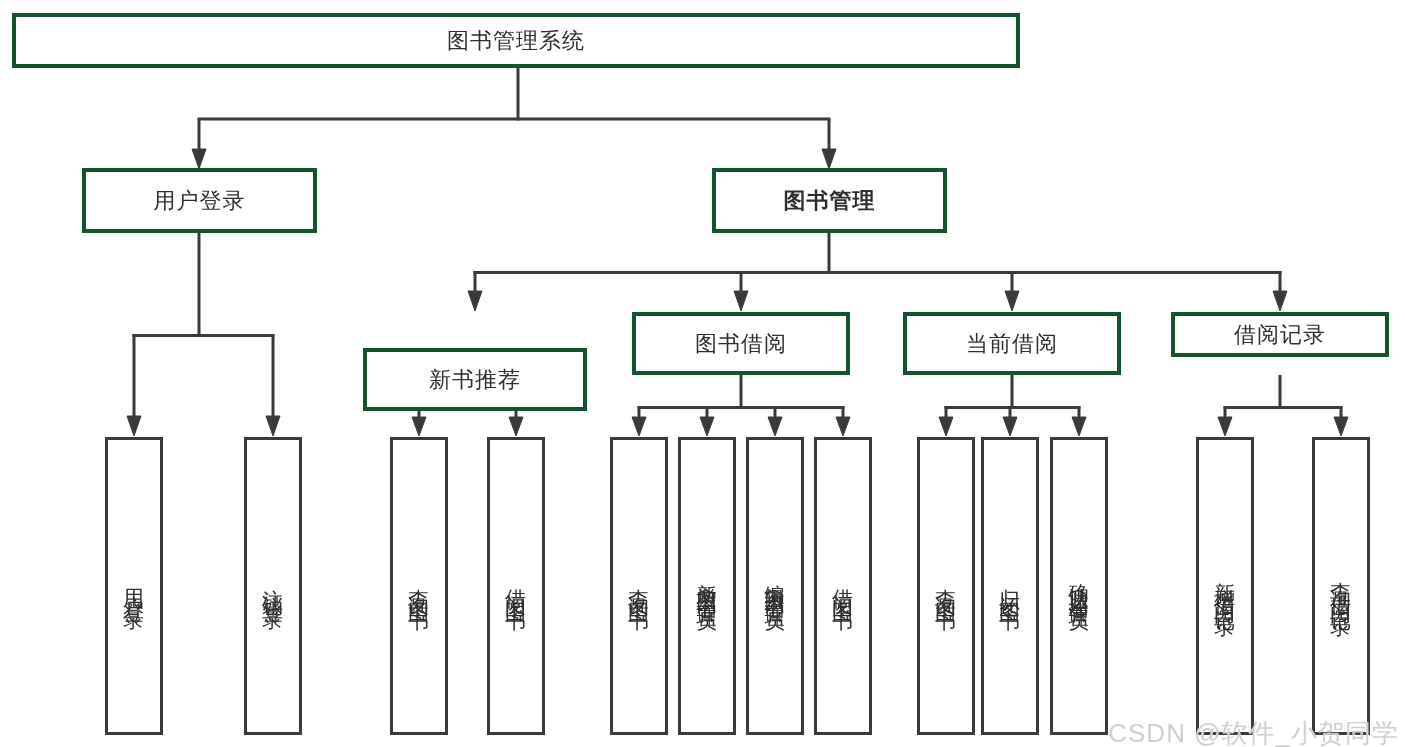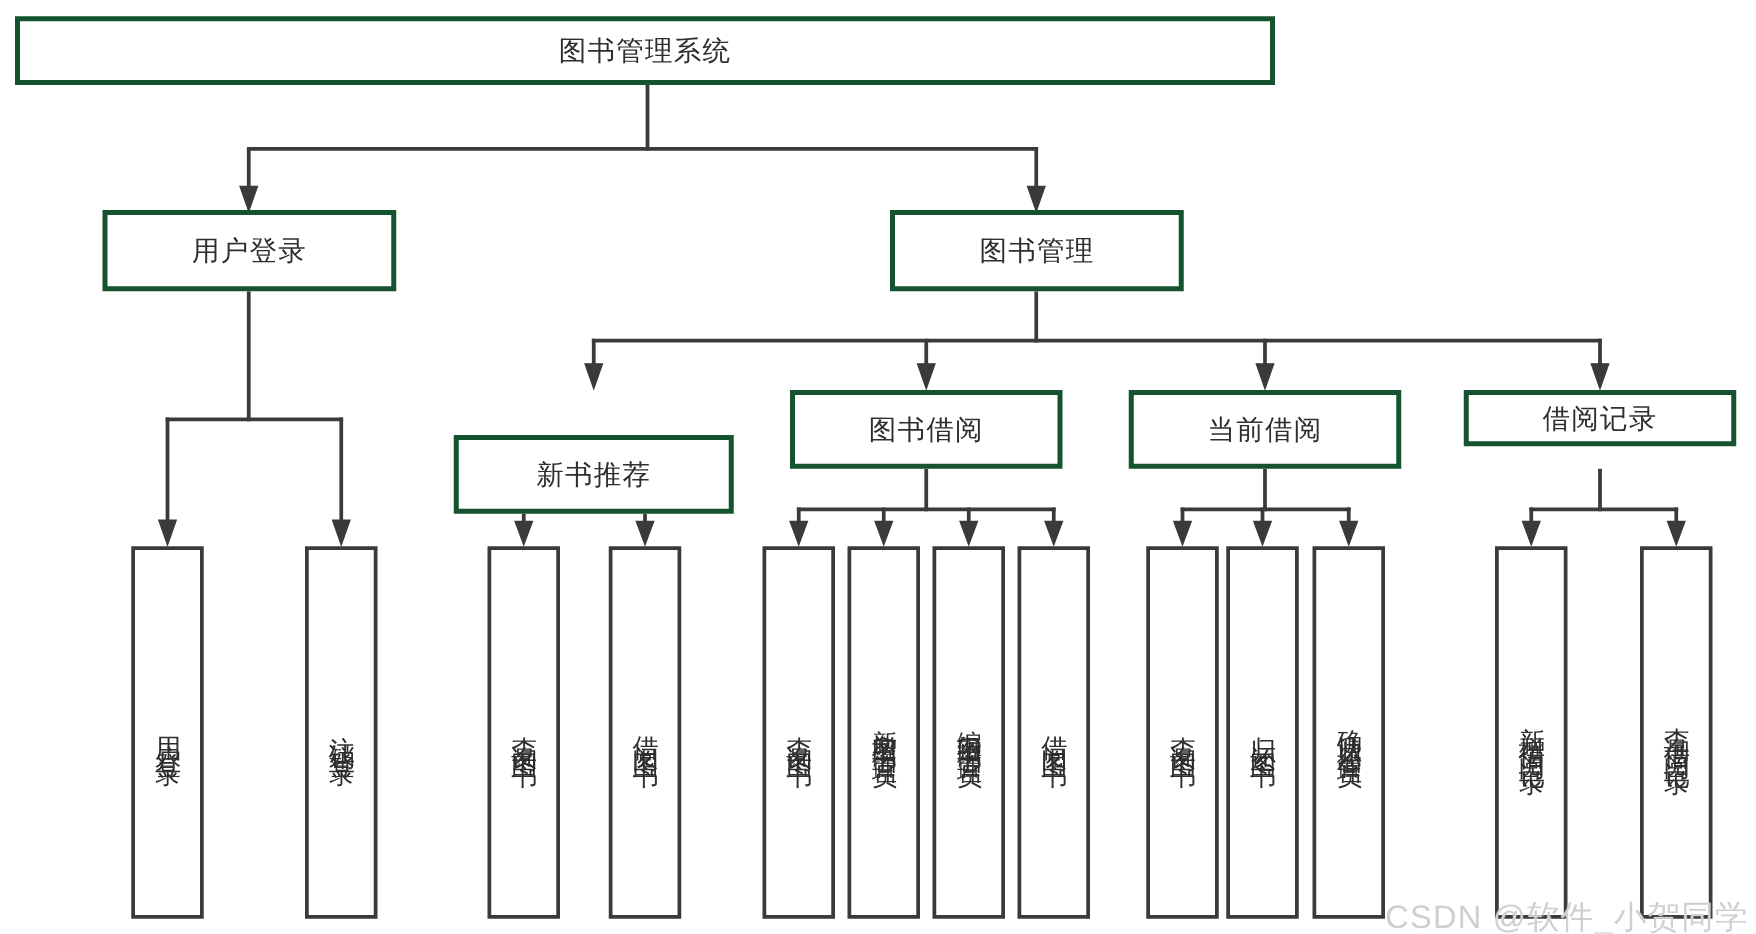--- a/index.html
+++ b/index.html
@@ -141,21 +141,21 @@
     <polygon points="1334,417 1348,417 1341,436" stroke-width="1"></polygon>
   </svg>
 
   <div class="box root" style="left:12px; top:13px; width:1008px; height:55px;">
     <span>图书管理系统</span>
   </div>
 
   <div class="box" style="left:82px; top:168px; width:235px; height:65px;">
     <span>用户登录</span>
   </div>
-  <div class="box" style="left:712px; top:168px; width:235px; height:65px;">
+  <div class="box" style="left:712px; top:168px; width:235px; height:65px;font-weight:bold;">
     <span>图书管理</span>
   </div>
 
   <div class="box" style="left:363px; top:312px; width:224px; height:63px;margin-top:36px;">
     <span>新书推荐</span>
   </div>
   <div class="box" style="left:632px; top:312px; width:218px; height:63px;">
     <span>图书借阅</span>
   </div>
   <div class="box" style="left:903px; top:312px; width:218px; height:63px;">

